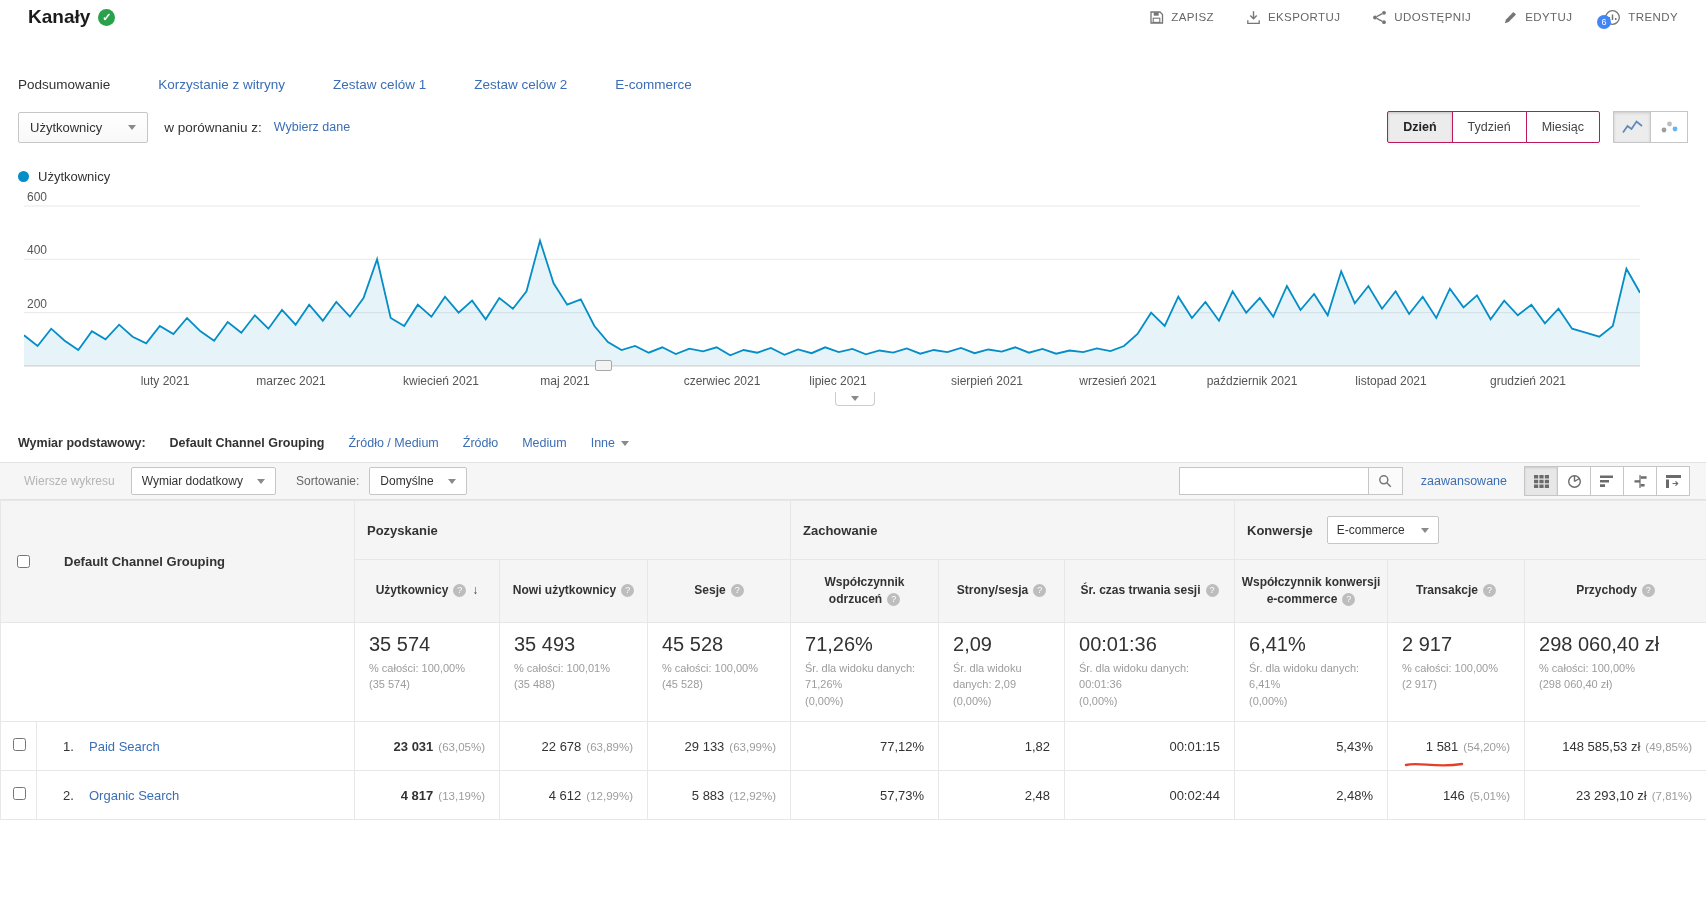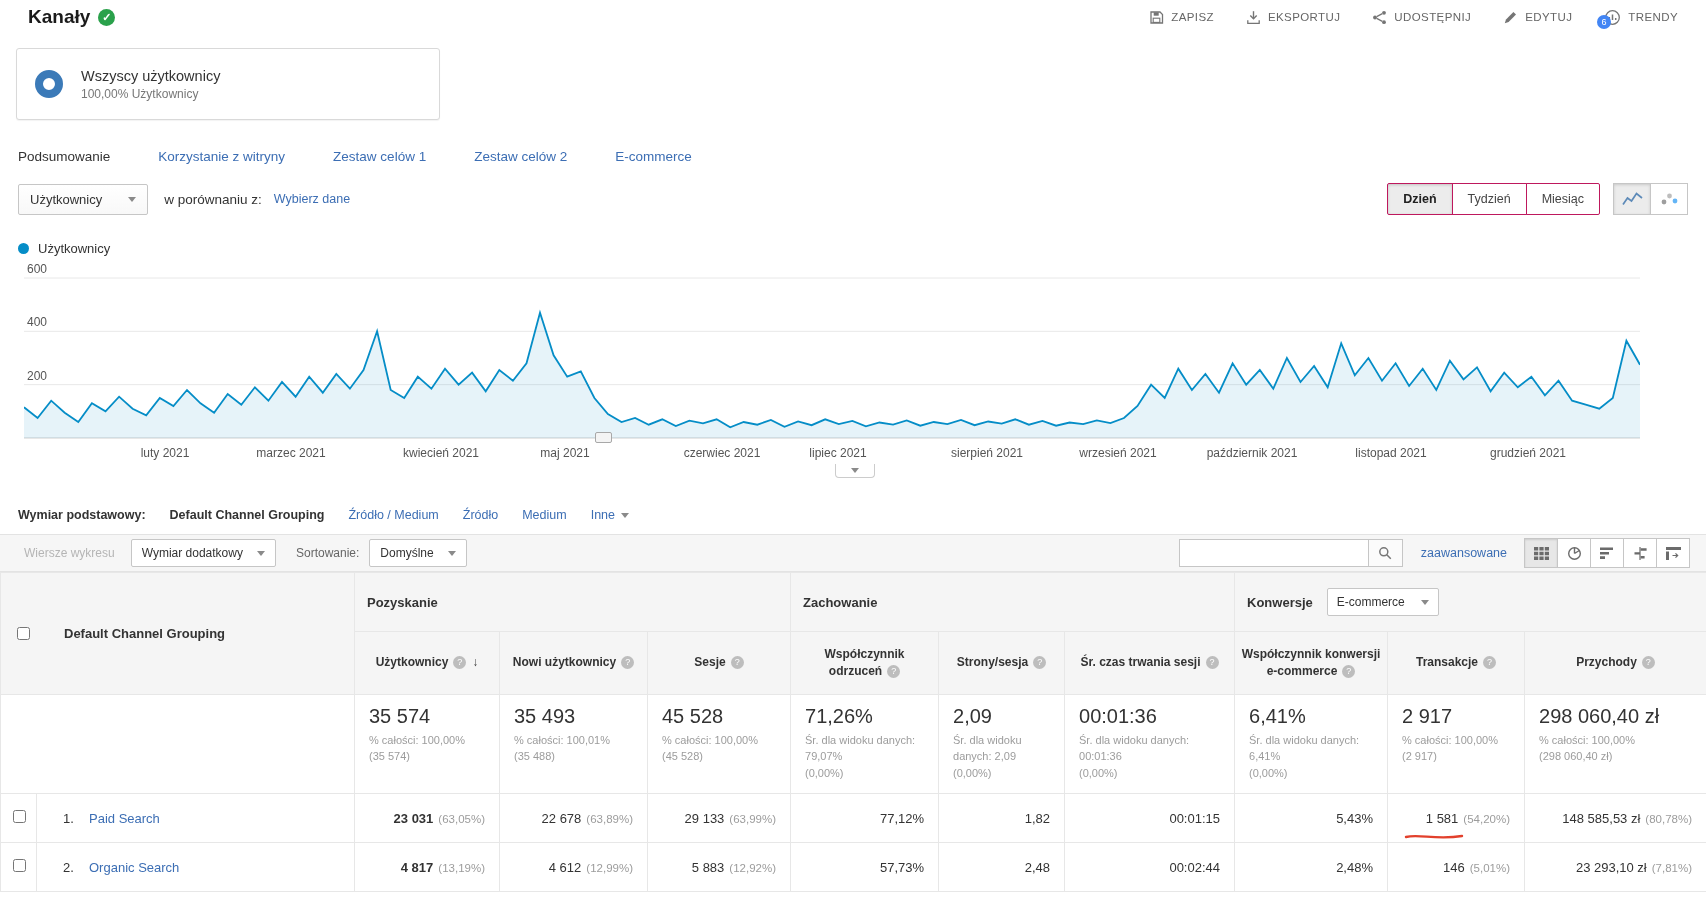--- a/index.html
+++ b/index.html
@@ -177,27 +177,20 @@
               <path d="M5.3 11V8M8.5 11V5.5M11.7 11V9" stroke="#757575" stroke-width="1.5" fill="none"></path>
             </svg>
           <span class="badge">6</span>
         </span>
         <span>TRENDY</span>
       </div>
     </div>
   </div>
 
   <div class="segments">
-    <div class="segment-card">
-      <span class="donut-blue"></span>
-      <div>
-        <div class="seg-title">Wszyscy użytkownicy</div>
-        <div class="seg-sub">100,00% Użytkownicy</div>
-      </div>
-    </div>
   </div>
 
   <div class="subnav">
     <span class="active">Podsumowanie</span>
     <a class="link">Korzystanie z witryny</a>
     <a class="link">Zestaw celów 1</a>
     <a class="link">Zestaw celów 2</a>
     <a class="link">E-commerce</a>
   </div>
 
@@ -401,21 +394,21 @@
             <div class="tsub">% całości: 100,01%</div>
             <div class="tsub">(35 488)</div>
           </td>
           <td>
             <div class="tval">45 528</div>
             <div class="tsub">% całości: 100,00%</div>
             <div class="tsub">(45 528)</div>
           </td>
           <td>
             <div class="tval">71,26%</div>
-            <div class="tsub">Śr. dla widoku danych: 79,07%</div>
+            <div class="tsub">Śr. dla widoku danych: 71,26%</div>
             <div class="tsub">(0,00%)</div>
           </td>
           <td>
             <div class="tval">2,09</div>
             <div class="tsub">Śr. dla widoku danych: 2,09</div>
             <div class="tsub">(0,00%)</div>
           </td>
           <td>
             <div class="tval">00:01:36</div>
             <div class="tsub">Śr. dla widoku danych: 00:01:36</div>
@@ -443,21 +436,21 @@
           <td><span class="val bold">23 031</span><span class="pct">(63,05%)</span></td>
           <td><span class="val">22 678</span><span class="pct">(63,89%)</span></td>
           <td><span class="val">29 133</span><span class="pct">(63,99%)</span></td>
           <td><span class="val">77,12%</span></td>
           <td><span class="val">1,82</span></td>
           <td><span class="val">00:01:15</span></td>
           <td><span class="val">5,43%</span></td>
           <td><span class="val">1 581</span><span class="pct">(54,20%)</span><svg class="ann" viewBox="0 0 60 10">
               <path d="M2 5 C 15 1.5, 32 8.5, 58 4" stroke="#e2402c" stroke-width="2.4" fill="none" stroke-linecap="round"></path>
             </svg></td>
-          <td><span class="val">148 585,53 zł</span><span class="pct">(80,78%)</span></td>
+          <td><span class="val">148 585,53 zł</span><span class="pct">(49,85%)</span></td>
         </tr>
         <tr class="data-row">
           <td class="cb-cell"><input type="checkbox" style=""></td>
           <td class="dim-cell"><span class="row-index">2.</span><a class="row-name">Organic Search</a></td>
           <td><span class="val bold">4 817</span><span class="pct">(13,19%)</span></td>
           <td><span class="val">4 612</span><span class="pct">(12,99%)</span></td>
           <td><span class="val">5 883</span><span class="pct">(12,92%)</span></td>
           <td><span class="val">57,73%</span></td>
           <td><span class="val">2,48</span></td>
           <td><span class="val">00:02:44</span></td>

